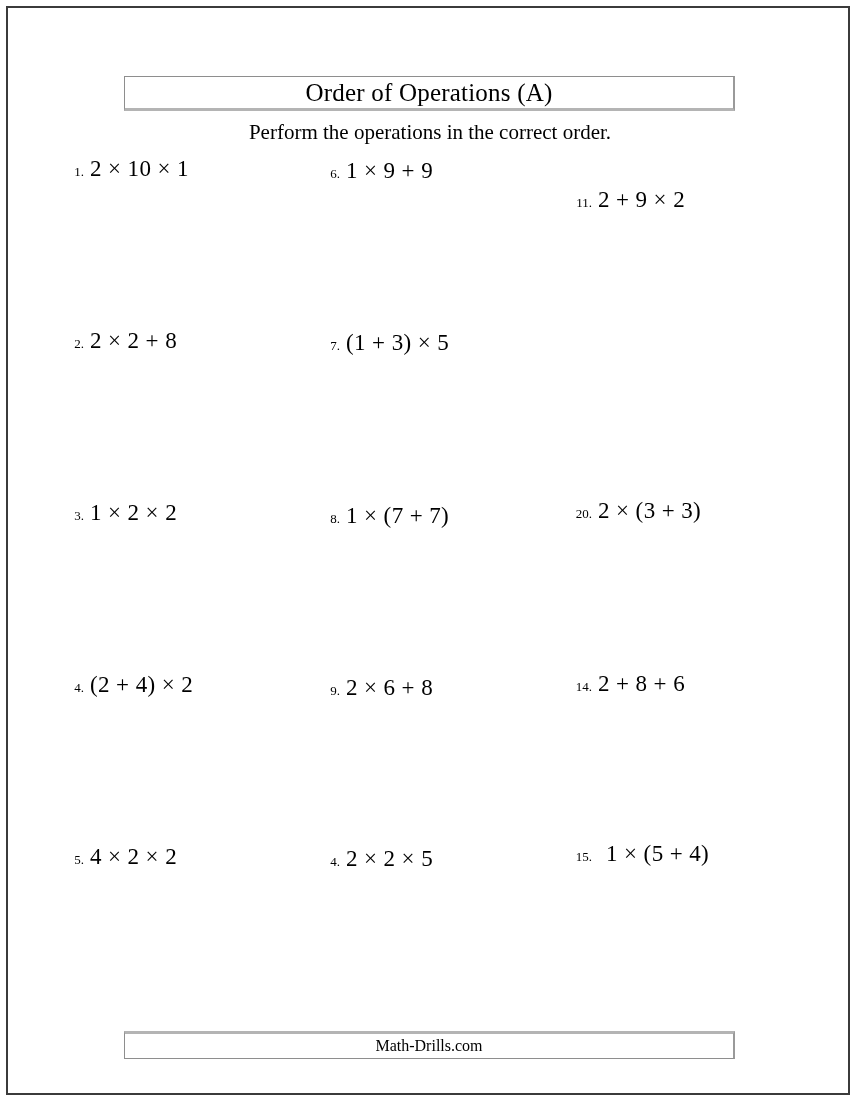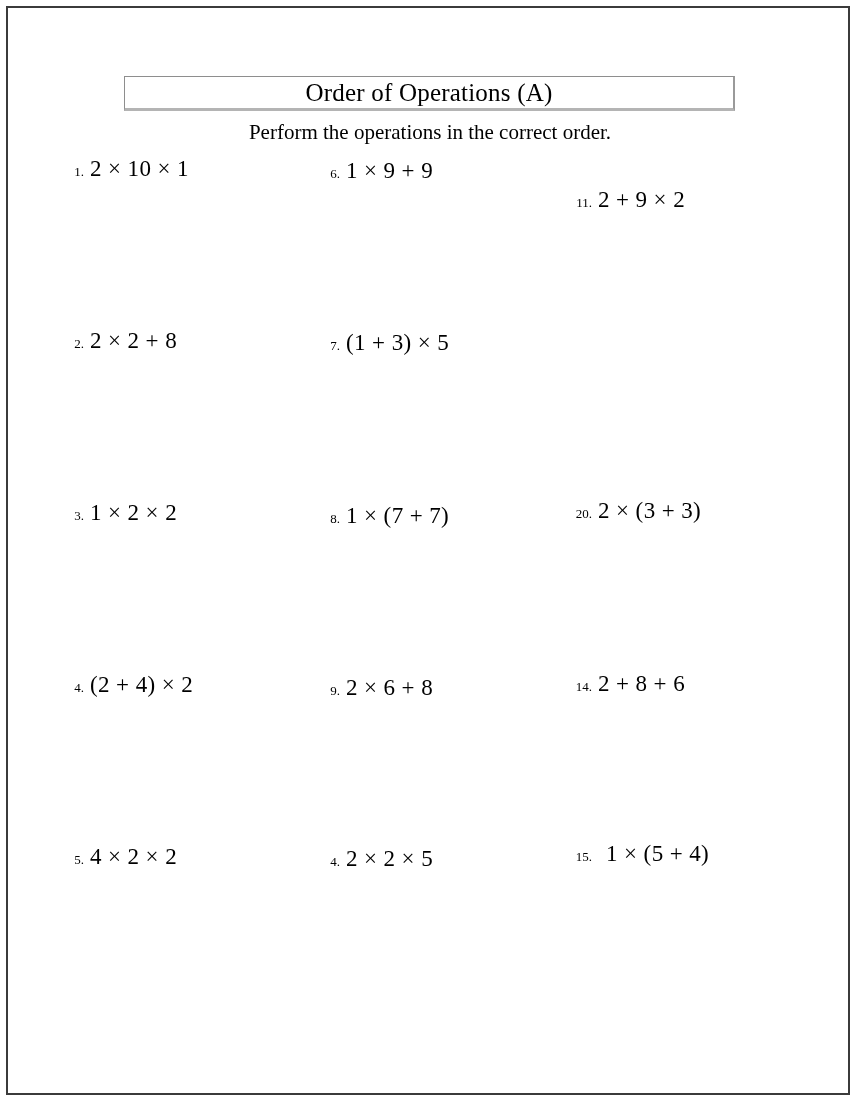--- a/index.html
+++ b/index.html
@@ -223,14 +223,17 @@
         <span class="prob-expr">2 + 8 + 6</span>
       </div>
       <div class="problem r5">
         <span class="prob-num">15.</span>
         <span class="prob-expr">1 × (5 + 4)</span>
       </div>
     </div>
 
   </div>
 
+  <div class="footer-box">
+    <span class="footer-text">Math-Drills.com</span>
+  </div>
 
 </div>
 
 </body></html>

